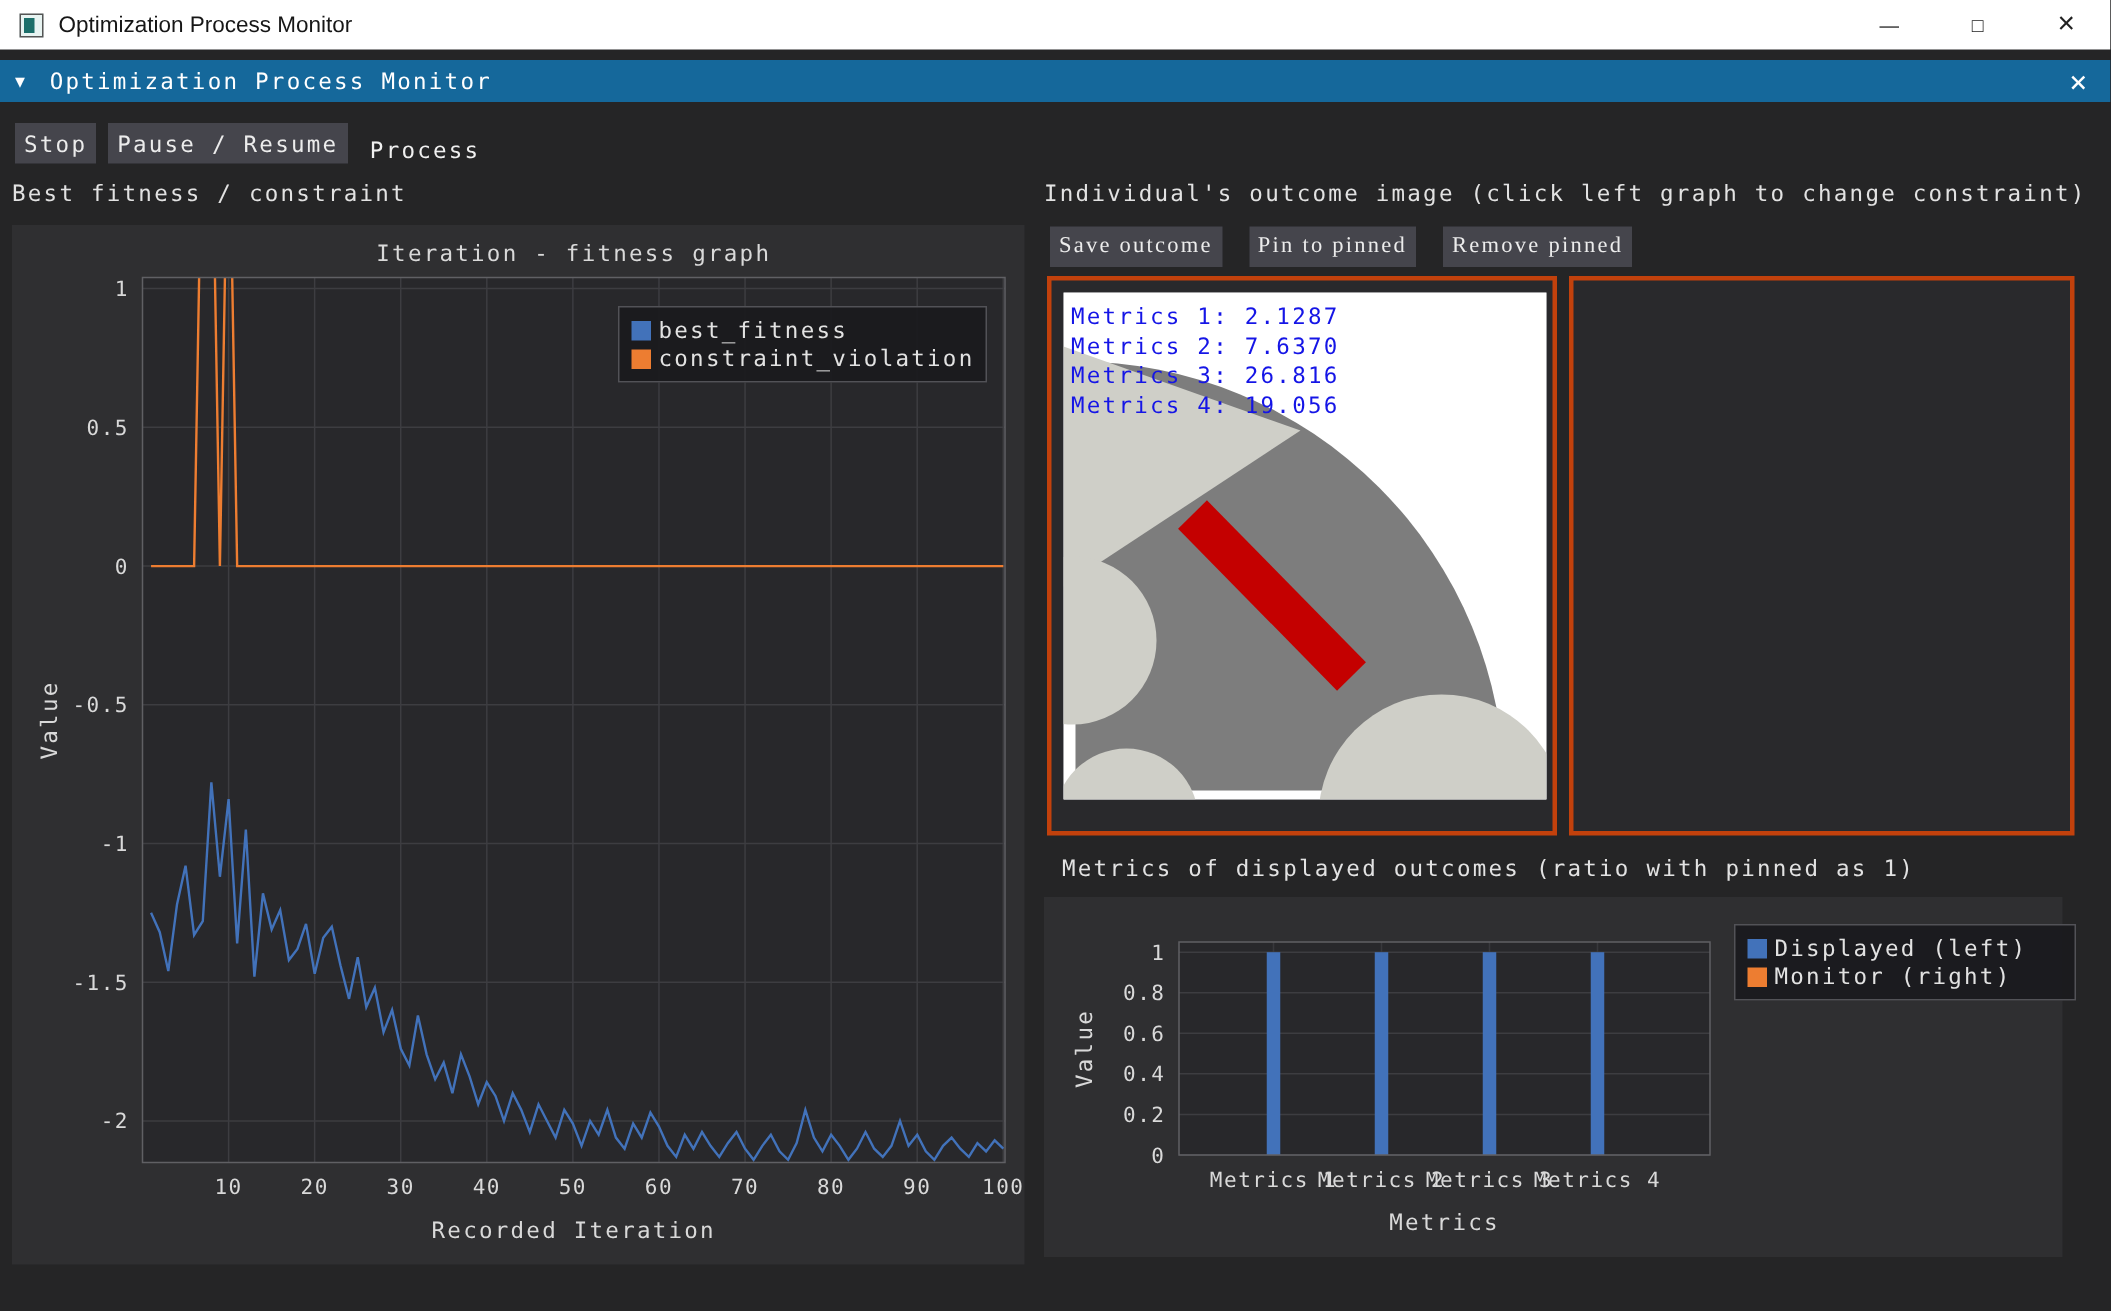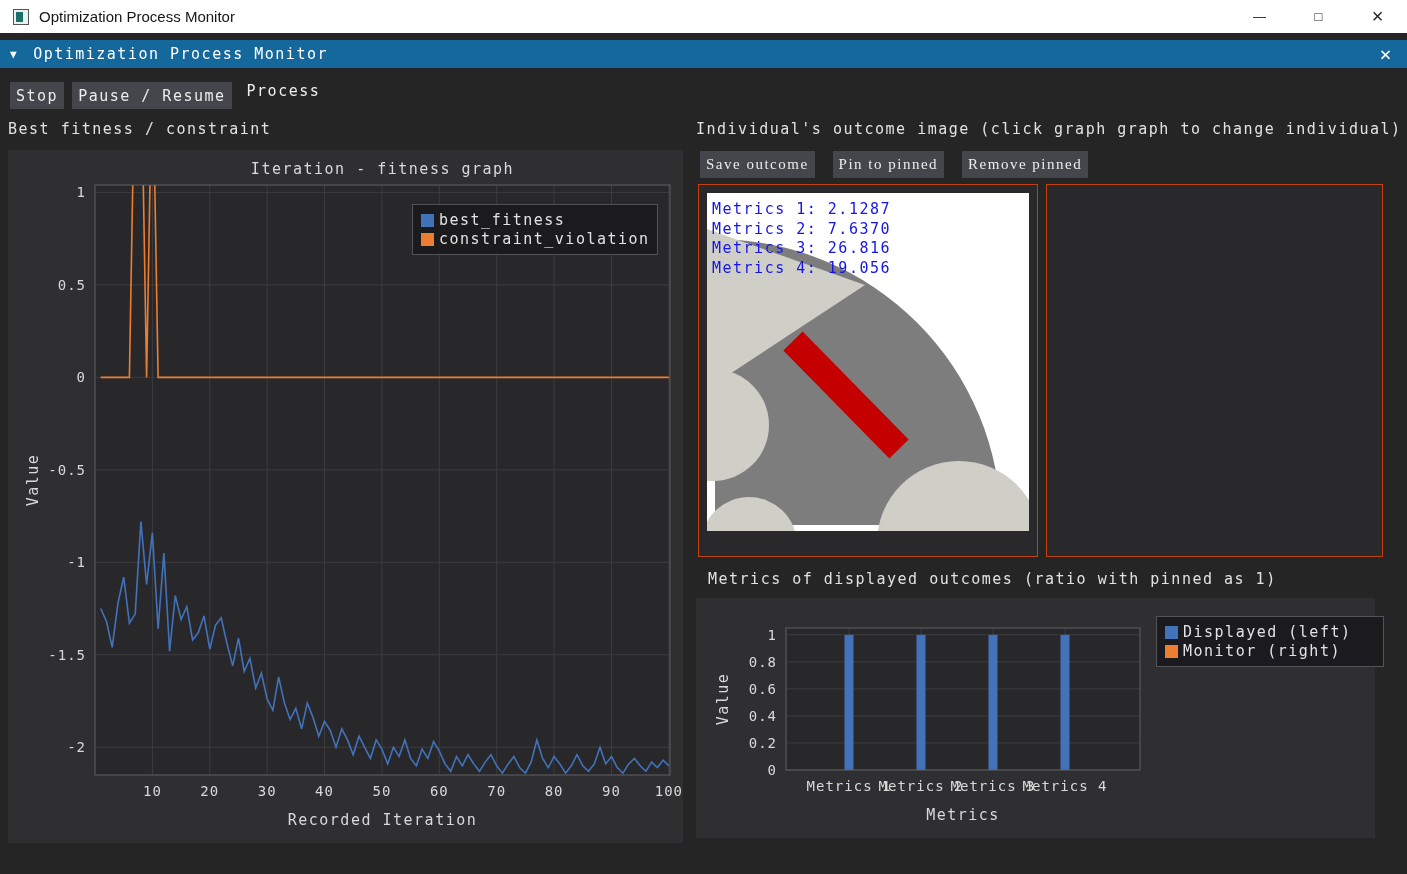--- a/index.html
+++ b/index.html
@@ -20,21 +20,21 @@
   .win-btn.min{font-size:13px;}
   .win-btn.max{font-size:13px;}
   .win-btn.close{font-size:20px;}
   
   .vp-header{position:absolute;top:40px;left:0;width:1407px;height:28px;background:#15689b;color:#ffffff;
     display:flex;align-items:center;}
   .collapse-icon{margin-left:10px;font-size:11px;}
   .vp-title{margin-left:15px;}
   .vp-close{margin-left:auto;margin-right:14px;font-size:20px;line-height:1;cursor:pointer;}
   
-  .toolbar{position:absolute;top:82px;left:10px;display:flex;align-items:flex-start;gap:8px;height:27px;}
+  .toolbar{position:absolute;top:82px;left:10px;display:flex;align-items:flex-end;gap:8px;height:27px;}
   .btn{background:#45454c;height:27px;display:flex;align-items:center;padding:0 6px;color:#ececec;cursor:pointer;white-space:nowrap;}
   .status-text{margin-left:7px;color:#f0f0f0;}
   
   .section-label{position:absolute;white-space:nowrap;color:#e2e2e2;}
   .lbl-left{left:8px;top:120px;}
   .lbl-right{left:696px;top:120px;}
   .lbl-metrics{left:696px;top:570px;padding-left:12px;}
   
   .line-panel{position:absolute;left:8px;top:150px;width:675px;height:693px;background:#2f2f31;}
   .bar-panel{position:absolute;left:696px;top:598px;width:679px;height:240px;background:#2f2f31;}
@@ -42,21 +42,21 @@
   svg text{font-family:"DejaVu Sans Mono",monospace;font-size:14px;fill:#d9d9d9;letter-spacing:1px;}
   svg text.t{font-size:15px;letter-spacing:1.5px;}
   .plot-legend{position:absolute;background:rgba(26,26,29,0.92);border:1px solid #525257;padding:6px 8px;
     display:flex;flex-direction:column;gap:1px;}
   .line-legend{left:404px;top:54px;width:246px;}
   .bar-legend{left:460px;top:18px;width:228px;}
   .legend-row{display:flex;align-items:center;gap:5px;white-space:nowrap;cursor:pointer;}
   .swatch{width:13px;height:13px;flex:0 0 13px;}
   
   .btn-row{position:absolute;left:700px;top:151px;display:flex;gap:18px;font-family:Liberation Serif, serif;}
-  .img-panel{position:absolute;background:#29292c;border:1px solid #c2410c;text-align:right;}
+  .img-panel{position:absolute;background:#29292c;border:3px solid #c2410c;text-align:right;}
   .img-panel.left{left:698px;top:184px;width:340px;height:373px;}
   .img-panel.right{left:1046px;top:184px;width:337px;height:373px;}
   .outcome-image{position:absolute;left:8px;top:8px;width:322px;height:338px;background:#ffffff;overflow:hidden;}
   .metrics-overlay{position:absolute;left:5px;top:7px;color:#1515e6;line-height:19.5px;white-space:nowrap;}
 </style>
 </head>
 <body>
 
 <div class="titlebar">
   <span class="app-icon"></span>
@@ -142,21 +142,21 @@
       <span class="swatch" style="background: rgb(66, 114, 186);"></span>
       <span>best_fitness</span>
     </div>
     <div class="legend-row">
       <span class="swatch" style="background: rgb(237, 125, 49);"></span>
       <span>constraint_violation</span>
     </div>
   </div>
 </div>
 
-<div class="section-label lbl-right">Individual's outcome image (click graph graph to change individual)</div>
+<div class="section-label lbl-right">Individual's outcome image (click left graph to change constraint)</div>
 
 <div class="btn-row">
   <div class="btn">Save outcome</div>
   <div class="btn">Pin to pinned</div>
   <div class="btn">Remove pinned</div>
 </div>
 
 <div class="img-panel left">
   <div class="outcome-image">
     <svg width="322" height="338" viewBox="0 0 322 338">

